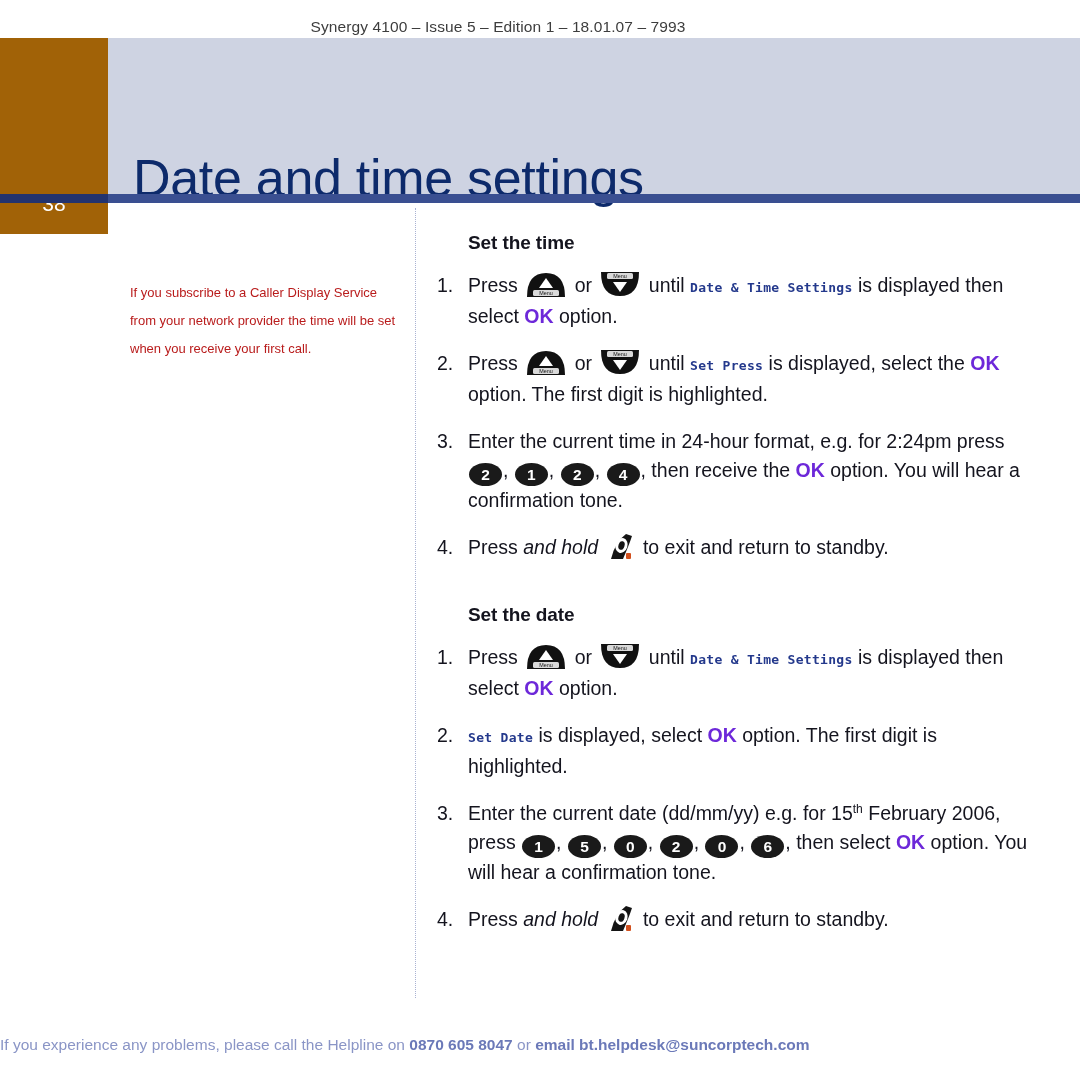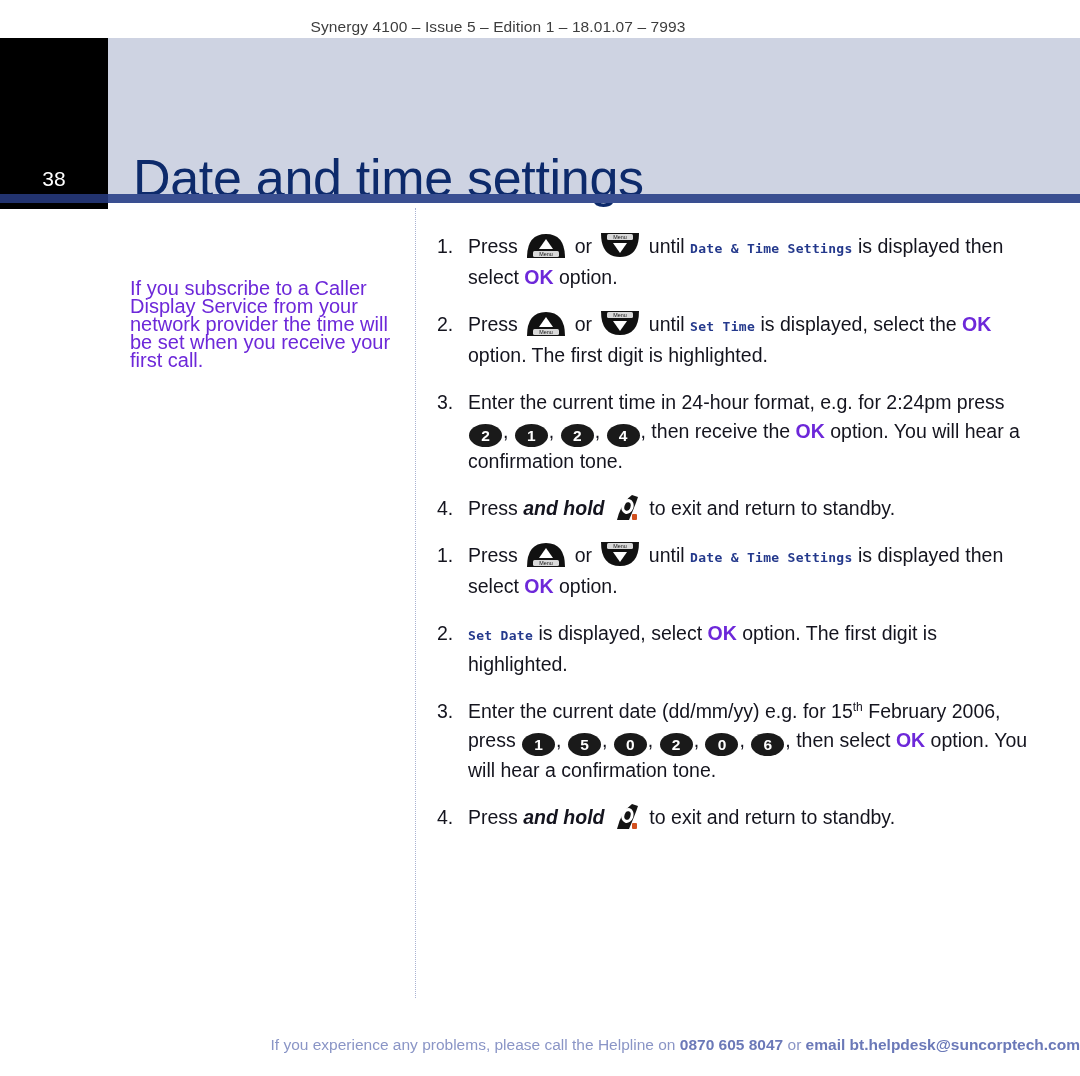--- a/index.html
+++ b/index.html
@@ -35,22 +35,22 @@
     left: 0;
     width: 1080px;
     height: 156px;
     background: #ced3e2;
   }
   .page-num-box {
     position: absolute;
     top: 38px;
     left: 0;
     width: 108px;
-    height: 171px;
-    background: #000000;
+    height: 196px;
+    background: #a16207;
   }
   .page-num {
     position: absolute;
     left: 0;
     width: 108px;
     bottom: 18px;
     text-align: center;
     color: #ffffff;
     font-size: 21px;
     font-weight: 400;
@@ -91,23 +91,23 @@
     height: 790px;
     border-left: 1.5px dotted #a9b2d2;
   }
 
   
   .side-note {
     position: absolute;
     left: 130px;
     top: 279px;
     width: 272px;
-    font-size: 20px;
-    line-height: 18px;
-    color: #6d28d9;
+    font-size: 13px;
+    line-height: 28px;
+    color: #b91c1c;
   }
 
   
   .main-col {
     position: absolute;
     left: 437px;
     top: 232px;
     width: 600px;
   }
   .section-head {
@@ -142,21 +142,21 @@
     color: #6d28d9;
     font-weight: bold;
   }
   .lcd {
     color: #24398c;
     font-family: "DejaVu Sans Mono", "Liberation Mono", monospace;
     font-size: 13px;
     font-weight: bold;
     letter-spacing: 0.3px;
   }
-  .ital { font-style: italic; font-weight: bold; }
+  .ital { font-style: italic; }
   .sup {
     font-size: 0.62em;
     vertical-align: super;
     line-height: 0;
   }
 
   
   .keyicon {
     display: inline-block;
     vertical-align: -6px;
@@ -191,21 +191,21 @@
     vertical-align: -7px;
   }
   .hangup-key svg { display: block; }
 
   
   .footer {
     position: absolute;
     left: 0;
     top: 1036px;
     width: 1080px;
-    text-align: right;
+    text-align: left;
     font-size: 15.5px;
     color: #8a95c6;
     white-space: nowrap;
   }
   .footer b { color: #6b79b8; font-weight: bold; }
 </style>
 </head>
 <body>
 
 <div class="doc-header">Synergy 4100 – Issue 5 – Edition 1 – 18.01.07 – 7993</div>
@@ -216,20 +216,21 @@
 </div>
 <h1 class="banner-title">Date and time settings</h1>
 <div class="banner-rule"></div>
 <div class="banner-rule-dark"></div>
 
 <div class="v-divider"></div>
 
 <div class="side-note">If you subscribe to a Caller Display Service from your network provider the time will be set when you receive your first call.</div>
 
 <div class="main-col" id="main-col">
+    <div class="section-head">Set the time</div>
     <div class="step">
       <div class="step-num">1.</div>
       <div class="step-body"><span>Press </span><span class="keyicon menu-key"><svg width="42" height="27" viewBox="0 0 42 27">
             <path d="M2 26 Q2 2 21 2 Q40 2 40 26 Z" fill="#111"></path>
             <polygon points="21,7 28,17 14,17" fill="#fff"></polygon>
             <rect x="8" y="19" width="26" height="6" rx="1.5" fill="#d9d9d9"></rect>
             <text x="21" y="24" font-size="5.4" font-family="Liberation Sans, sans-serif" fill="#111" text-anchor="middle">Menu</text>
           </svg></span><span> or </span><span class="keyicon menu-key"><svg width="42" height="27" viewBox="0 0 42 27">
             <path d="M2 1 Q2 25 21 25 Q40 25 40 1 Z" fill="#111"></path>
             <rect x="8" y="2" width="26" height="6" rx="1.5" fill="#d9d9d9"></rect>
@@ -242,35 +243,36 @@
       <div class="step-body"><span>Press </span><span class="keyicon menu-key"><svg width="42" height="27" viewBox="0 0 42 27">
             <path d="M2 26 Q2 2 21 2 Q40 2 40 26 Z" fill="#111"></path>
             <polygon points="21,7 28,17 14,17" fill="#fff"></polygon>
             <rect x="8" y="19" width="26" height="6" rx="1.5" fill="#d9d9d9"></rect>
             <text x="21" y="24" font-size="5.4" font-family="Liberation Sans, sans-serif" fill="#111" text-anchor="middle">Menu</text>
           </svg></span><span> or </span><span class="keyicon menu-key"><svg width="42" height="27" viewBox="0 0 42 27">
             <path d="M2 1 Q2 25 21 25 Q40 25 40 1 Z" fill="#111"></path>
             <rect x="8" y="2" width="26" height="6" rx="1.5" fill="#d9d9d9"></rect>
             <text x="21" y="7" font-size="5.4" font-family="Liberation Sans, sans-serif" fill="#111" text-anchor="middle">Menu</text>
             <polygon points="21,21 14,11 28,11" fill="#fff"></polygon>
-          </svg></span><span> until </span><span class="lcd">Set Time</span><span> is displayed, select the </span><span class="ok">OK</span><span> option. The first digit is highlighted.</span></div>
+          </svg></span><span> until </span><span class="lcd">Set Press</span><span> is displayed, select the </span><span class="ok">OK</span><span> option. The first digit is highlighted.</span></div>
     </div>
     <div class="step">
       <div class="step-num">3.</div>
       <div class="step-body"><span>Enter the current time in 24-hour format, e.g. for 2:24pm press </span><span class="digit-key">2</span><span>, </span><span class="digit-key">1</span><span>, </span><span class="digit-key">2</span><span>, </span><span class="digit-key">4</span><span>, then receive the </span><span class="ok">OK</span><span> option. You will hear a confirmation tone.</span></div>
     </div>
     <div class="step">
       <div class="step-num">4.</div>
       <div class="step-body"><span>Press </span><em class="ital">and hold</em><span> </span><span class="keyicon hangup-key"><svg width="30" height="28" viewBox="0 0 30 28">
             <path d="M20 1 Q9 9 5 26 L17 26 Q23 12 26 3 Z" fill="#141414"></path>
             <ellipse cx="15.5" cy="12.5" rx="6" ry="7.5" fill="#fff" transform="rotate(18 15.5 12.5)"></ellipse>
             <ellipse cx="15.5" cy="12.5" rx="3" ry="4.4" fill="#141414" transform="rotate(18 15.5 12.5)"></ellipse>
             <rect x="20" y="20" width="5" height="6" rx="1" fill="#d2501e"></rect>
           </svg></span><span> to exit and return to standby.</span></div>
     </div>
+    <div class="section-head second">Set the date</div>
     <div class="step">
       <div class="step-num">1.</div>
       <div class="step-body"><span>Press </span><span class="keyicon menu-key"><svg width="42" height="27" viewBox="0 0 42 27">
             <path d="M2 26 Q2 2 21 2 Q40 2 40 26 Z" fill="#111"></path>
             <polygon points="21,7 28,17 14,17" fill="#fff"></polygon>
             <rect x="8" y="19" width="26" height="6" rx="1.5" fill="#d9d9d9"></rect>
             <text x="21" y="24" font-size="5.4" font-family="Liberation Sans, sans-serif" fill="#111" text-anchor="middle">Menu</text>
           </svg></span><span> or </span><span class="keyicon menu-key"><svg width="42" height="27" viewBox="0 0 42 27">
             <path d="M2 1 Q2 25 21 25 Q40 25 40 1 Z" fill="#111"></path>
             <rect x="8" y="2" width="26" height="6" rx="1.5" fill="#d9d9d9"></rect>

